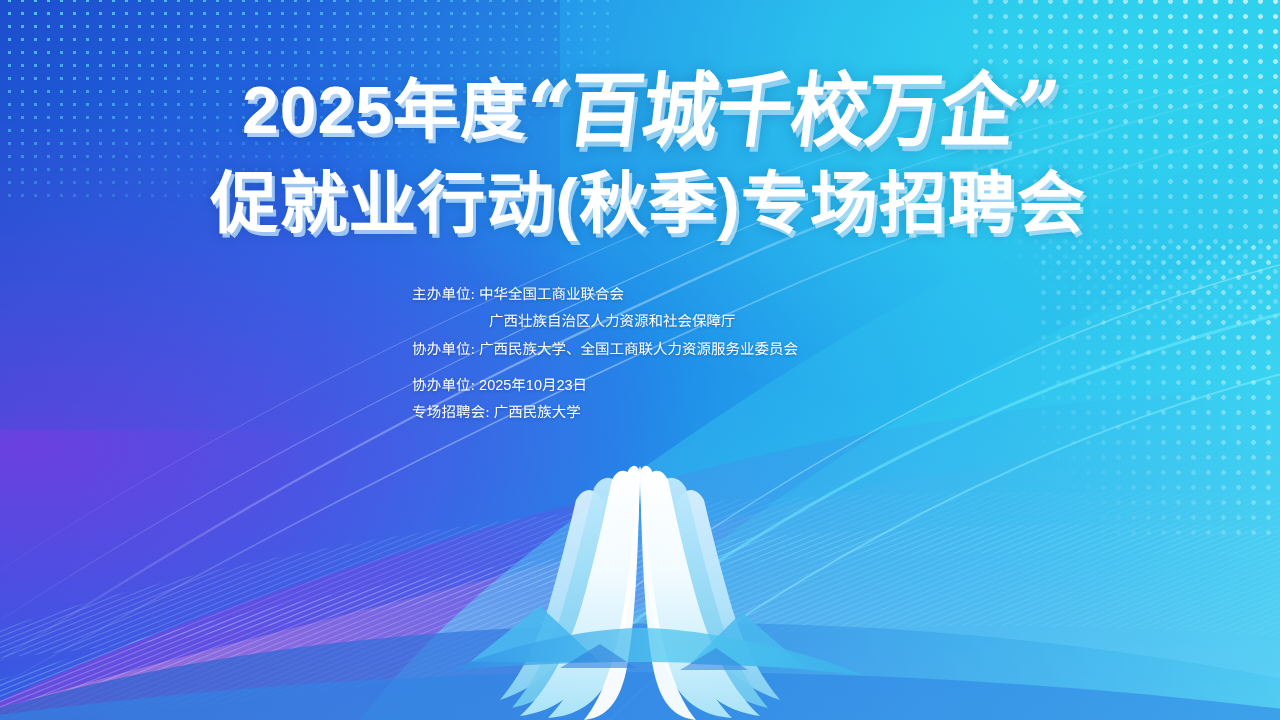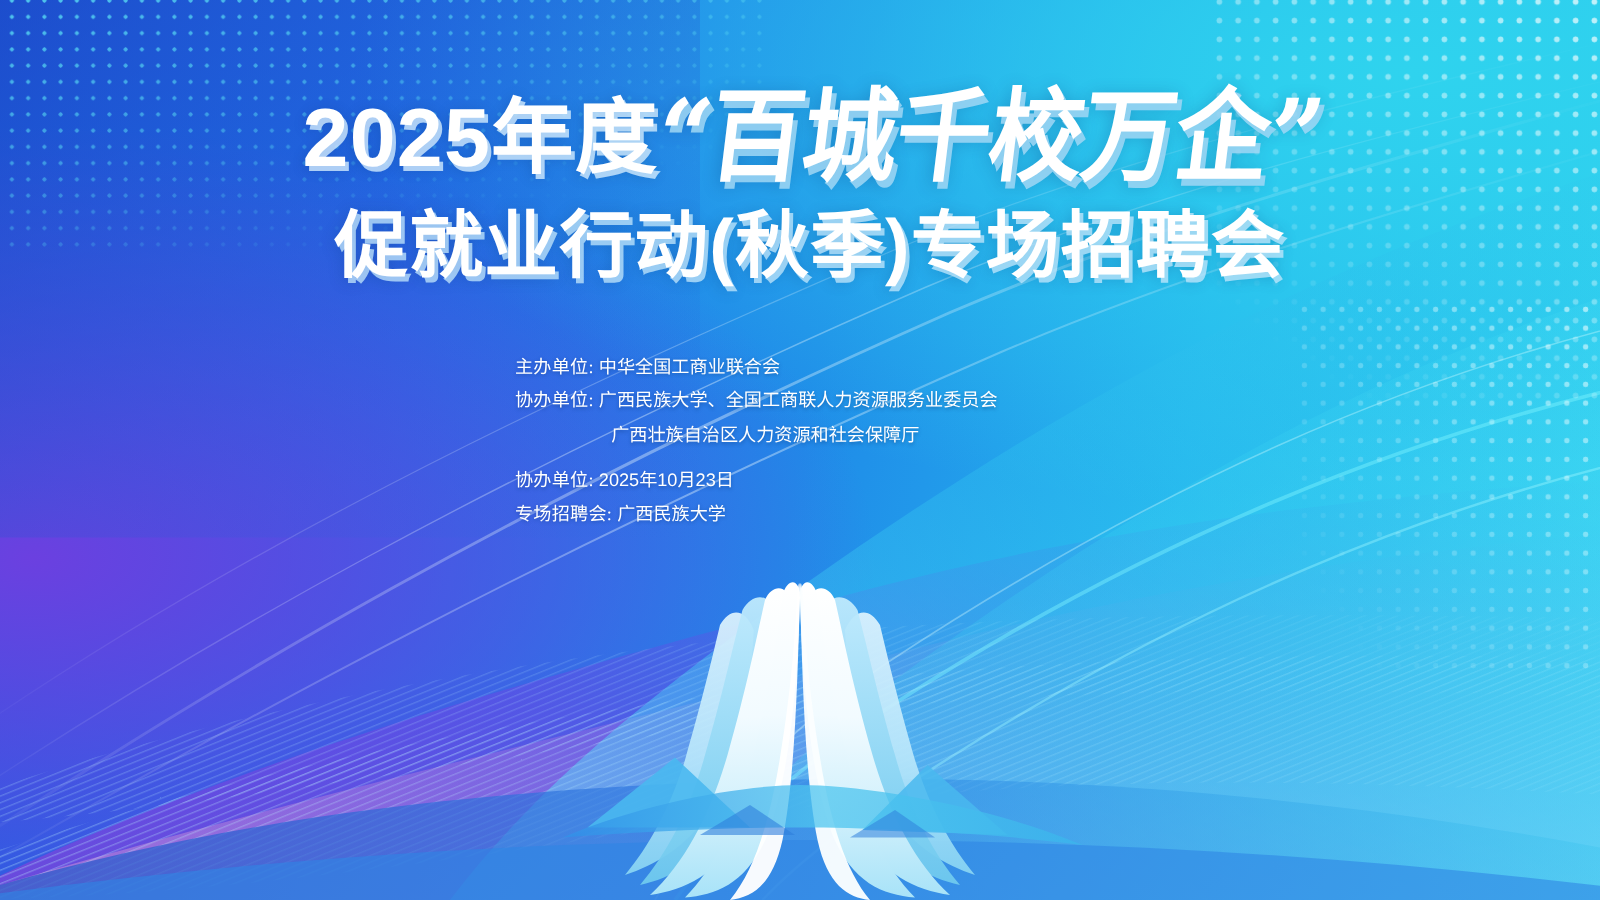--- a/index.html
+++ b/index.html
@@ -64,21 +64,21 @@
   .t-brush{
     font-size:74px;font-weight:bold;color:#ffffff;
     font-family:"DejaVu Serif","Liberation Serif",serif;
     letter-spacing:-1px;line-height:1;white-space:nowrap;
     transform:skewX(-7deg) scale(1.02,1.1);
     text-shadow:4px 5px 0 rgba(160,215,245,.85), 0 3px 14px rgba(8,52,120,.33);
     padding:0 2px;
   }
   .t-sub{
     margin-top:8px;
-    font-size:59px;font-weight:bold;color:#ffffff;letter-spacing:1px;
+    font-size:68px;font-weight:bold;color:#ffffff;letter-spacing:1px;
     text-shadow:3px 4px 0 rgba(196,232,252,.75), 0 2px 12px rgba(8,52,120,.3);
     white-space:nowrap;line-height:1.15;
   }
 
   
   .details{
     position:absolute;left:412px;top:281px;width:560px;
     color:#ffffff;font-size:14.5px;line-height:27.3px;
     text-shadow:0 1px 3px rgba(10,55,120,.45);
   }
@@ -262,19 +262,19 @@
   <div class="headline">
     <div class="title-row">
       <span class="t-year">2025年度</span>
       <span class="t-brush">“百城千校万企”</span>
     </div>
     <div class="t-sub">促就业行动(秋季)专场招聘会</div>
   </div>
 
   <div class="details">
       <div class="d-line"><span class="d-label">主办单位:</span> <span class="d-value">中华全国工商业联合会</span></div>
+      <div class="d-line indent"><span class="d-value">广西壮族自治区人力资源和社会保障厅</span></div>
       <div class="d-line"><span class="d-label">协办单位:</span> <span class="d-value">广西民族大学、全国工商联人力资源服务业委员会</span></div>
-      <div class="d-line indent"><span class="d-value">广西壮族自治区人力资源和社会保障厅</span></div>
       <div class="d-line gap"><span class="d-label">协办单位:</span> <span class="d-value">2025年10月23日</span></div>
       <div class="d-line"><span class="d-label">专场招聘会:</span> <span class="d-value">广西民族大学</span></div>
     </div>
 
 </div>
 
 </body></html>

